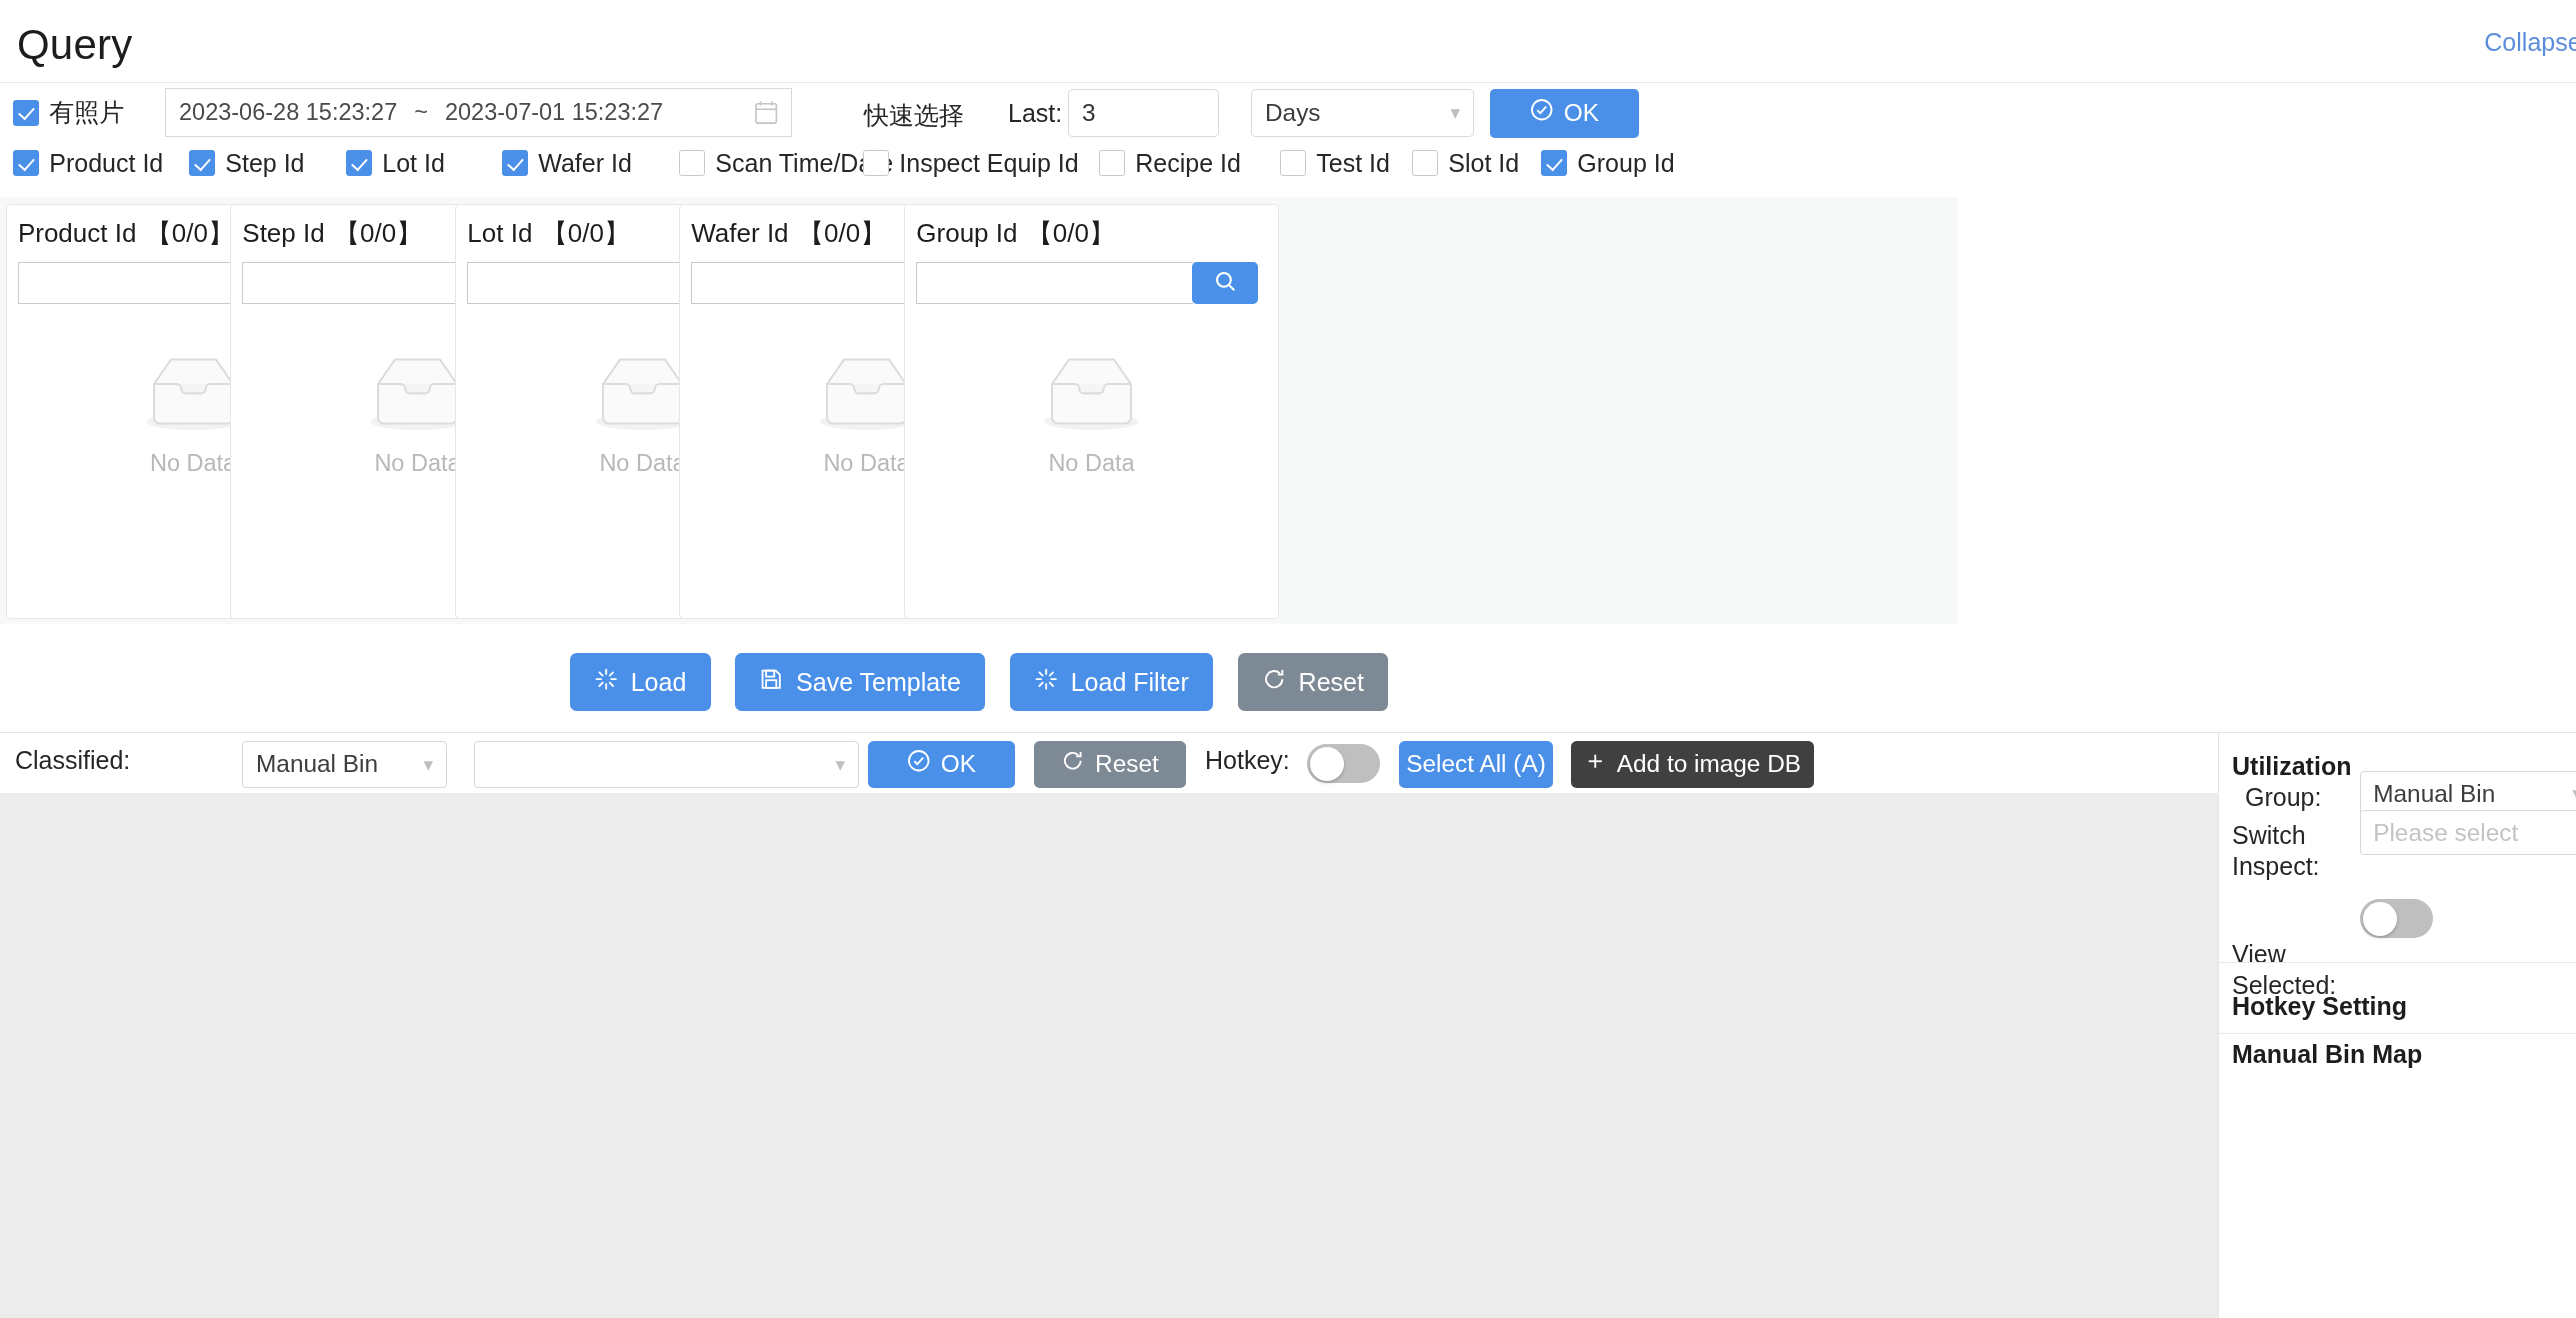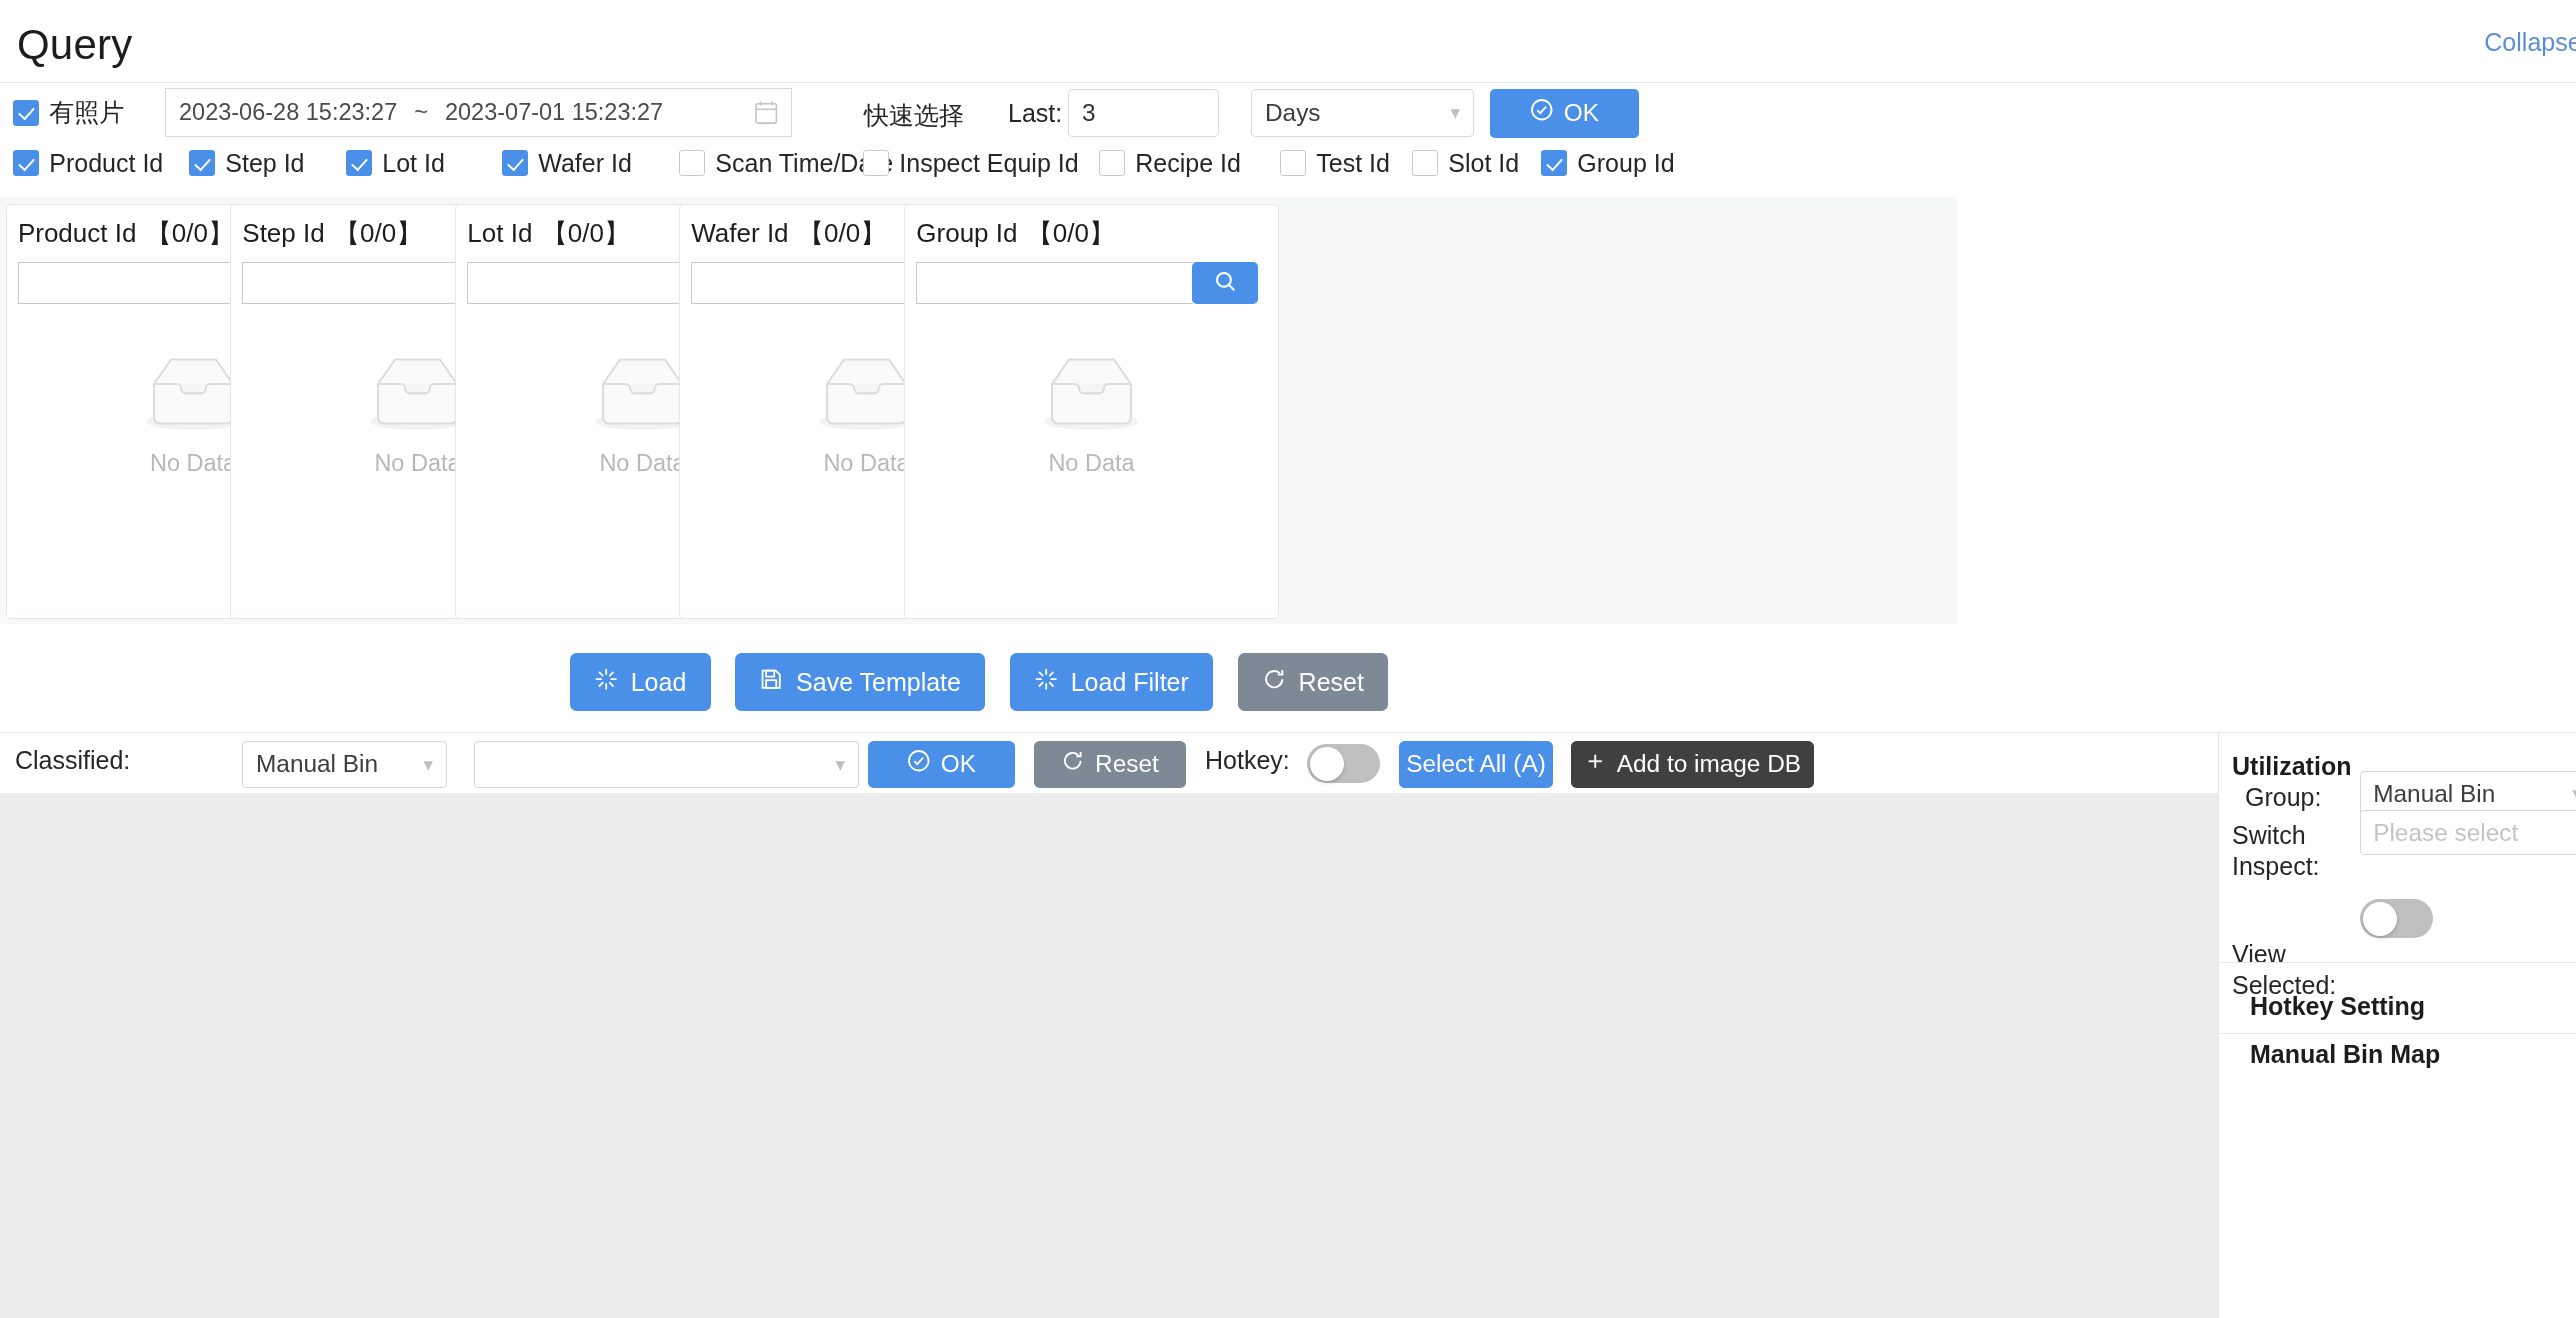--- a/index.html
+++ b/index.html
@@ -462,21 +462,20 @@
     position: absolute;
     left: 0; width: 358px; height: 0.9px;
     background: #e8e8e8;
   }
   .rp-item-title {
     position: absolute;
     left: 13px;
     font-size: 25px;
     font-weight: 700;
     color: #1d1d1d;
-    margin-left: 18px;
   }
   .rp-div1 { top: 229px; }
   .rp-hotkey-title { top: 259px; }
   .rp-div2 { top: 300px; }
   .rp-bin-title { top: 307px; }
 </style>
 </head>
 <body>
 
 <div id="app">

